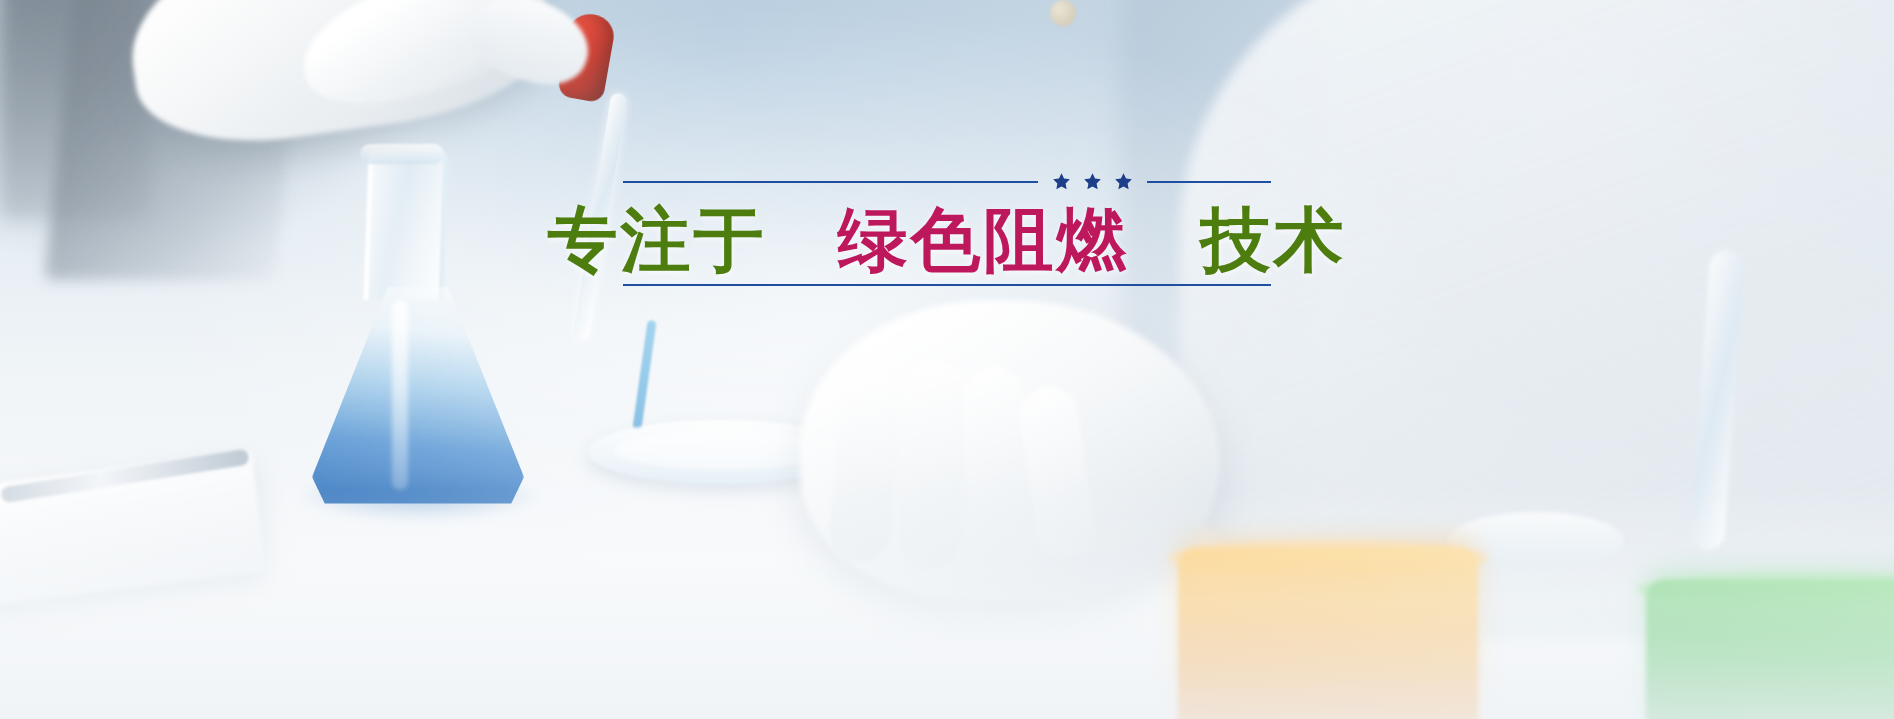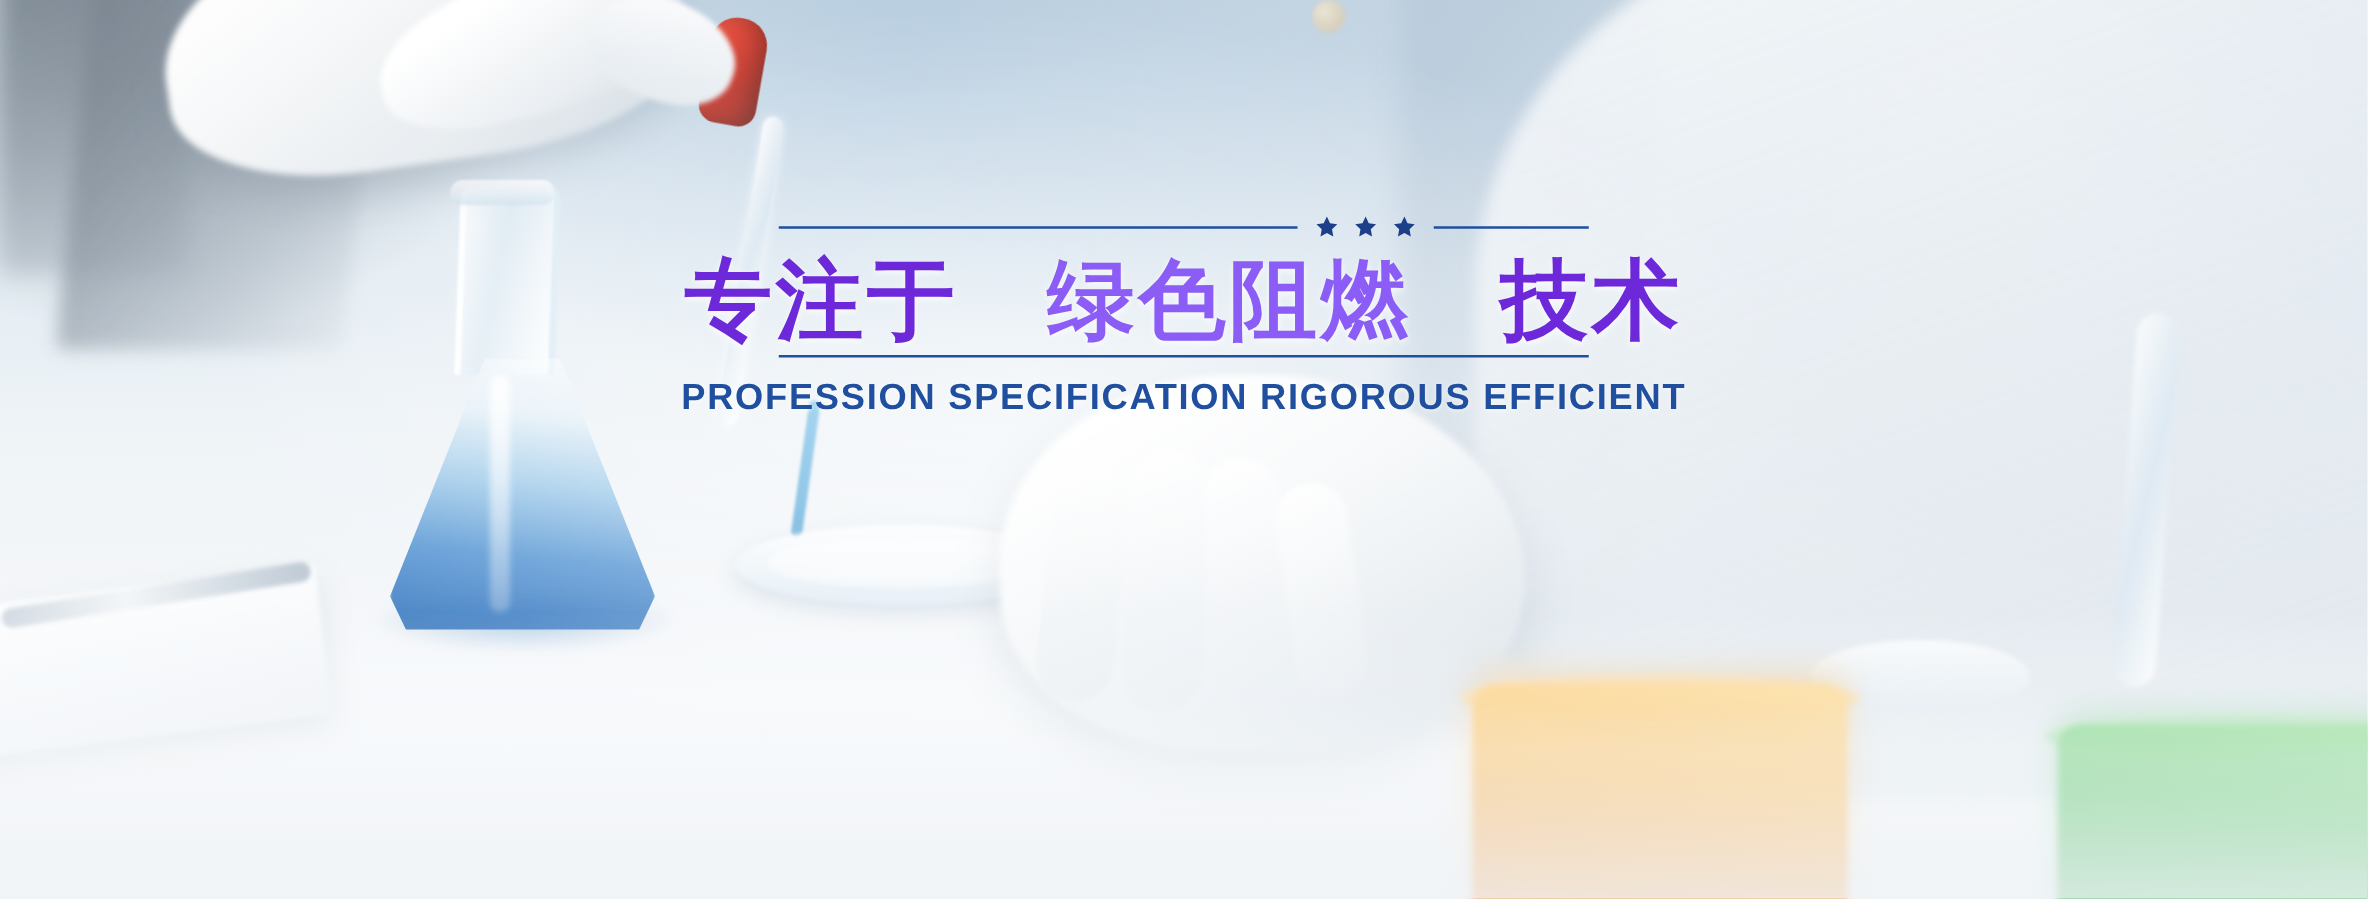--- a/index.html
+++ b/index.html
@@ -379,22 +379,22 @@
 
   .headline {
     margin-top: 14px;
     font-size: 70px;
     line-height: 1.02;
     font-weight: bold;
     letter-spacing: 3px;
     white-space: nowrap;
     text-shadow: 0 2px 6px rgba(255,255,255,0.75);
   }
-  .seg-blue { color: #6d28d9; }
-  .seg-green { color: #8b5cf6; }
+  .seg-blue { color: #4d7c0f; }
+  .seg-green { color: #be185d; }
   .seg-gap { display: inline-block; width: 26px; }
 
   .underline {
     margin-top: 8px;
     width: 648px;
     height: 0;
     border-top: 2px solid #1f4f9e;
   }
 
   .subtitle-en {
@@ -488,17 +488,16 @@
     <div class="headline">
       <span class="seg-blue">专注于</span>
       <span class="seg-gap"></span>
       <span class="seg-green">绿色阻燃</span>
       <span class="seg-gap"></span>
       <span class="seg-blue">技术</span>
     </div>
 
     <div class="underline"></div>
 
-    <div class="subtitle-en">PROFESSION SPECIFICATION RIGOROUS EFFICIENT</div>
 
 
   </div>
 </div>
 
 </body></html>

